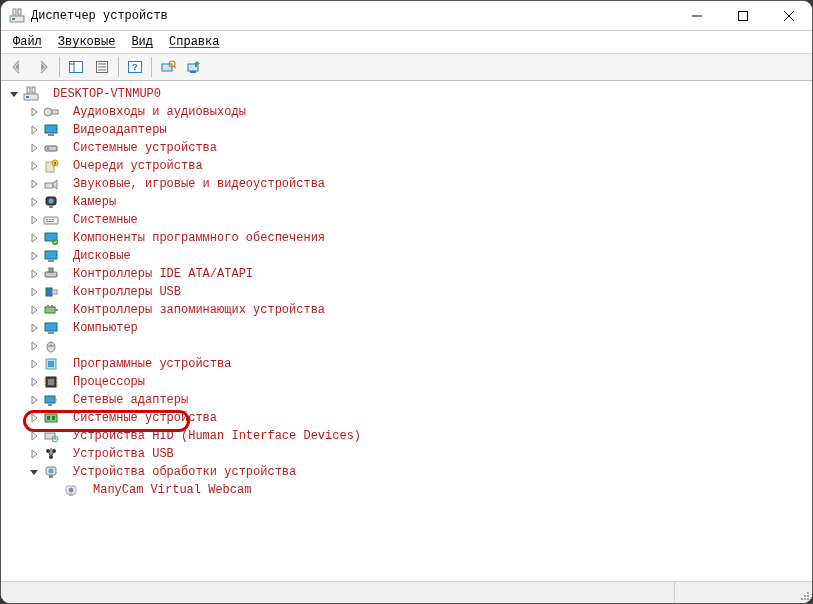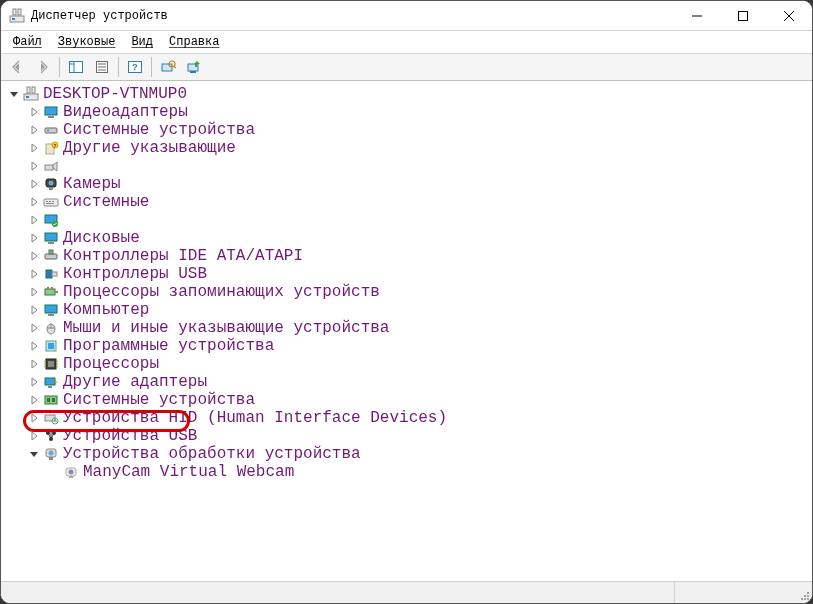--- a/index.html
+++ b/index.html
@@ -88,21 +88,21 @@
     margin-right: 2px;
     cursor: pointer;
   }
   .expander.open { color: #000; }
   .node-icon {
     width: 16px; height: 16px;
     display: inline-flex; align-items: center; justify-content: center;
     margin-right: 4px;
     flex-shrink: 0;
   }
-  .node-label { font-size: 16px; color: #701a75; }
+  .node-label { font-size: 12px; color: #b91c1c; margin-left: 10px; }
   .highlight-ring {
     position: absolute;
     border: 3px solid #d40000;
     border-radius: 12px;
     pointer-events: none;
   }
   .statusbar {
     height: 22px;
     border-top: 1px solid #d0d0d0;
     background: #f0f0f0;
@@ -230,20 +230,36 @@
         <ul id="category-list">
             <li>
               <div class="row">
                 <span class="expander">
                   <svg width="10" height="10" viewBox="0 0 10 10">
                     <path d="M3 1 L8 5 L3 9 Z" fill="none" stroke="#808080" stroke-width="1"></path>
                   </svg>
                 </span>
                 <span class="node-icon">
                   <svg width="16" height="16" viewBox="0 0 16 16">
+                    <circle cx="5" cy="8" r="4" fill="#ddd" stroke="#888"></circle>
+                    <rect x="9" y="6" width="6" height="4" fill="#ddd" stroke="#888"></rect>
+                  </svg>
+                </span>
+                <span class="node-label">Аудиовходы и аудиовыходы</span>
+              </div>
+            </li>
+            <li>
+              <div class="row">
+                <span class="expander">
+                  <svg width="10" height="10" viewBox="0 0 10 10">
+                    <path d="M3 1 L8 5 L3 9 Z" fill="none" stroke="#808080" stroke-width="1"></path>
+                  </svg>
+                </span>
+                <span class="node-icon">
+                  <svg width="16" height="16" viewBox="0 0 16 16">
                     <rect x="2" y="3" width="12" height="8" fill="#3aa0e8" stroke="#175"></rect>
                     <rect x="5" y="12" width="6" height="2" fill="#888"></rect>
                   </svg>
                 </span>
                 <span class="node-label">Видеоадаптеры</span>
               </div>
             </li>
             <li>
               <div class="row">
                 <span class="expander">
@@ -267,36 +283,37 @@
                     <path d="M3 1 L8 5 L3 9 Z" fill="none" stroke="#808080" stroke-width="1"></path>
                   </svg>
                 </span>
                 <span class="node-icon">
                   <svg width="16" height="16" viewBox="0 0 16 16">
                     <rect x="3" y="4" width="8" height="10" fill="#e8e8c8" stroke="#aa8"></rect>
                     <circle cx="12" cy="5" r="3" fill="#ffd040" stroke="#c90"></circle>
                     <text x="12" y="8" font-size="5" text-anchor="middle" fill="#000">?</text>
                   </svg>
                 </span>
-                <span class="node-label">Другие указывающие</span>
+                <span class="node-label">Очереди устройства</span>
               </div>
             </li>
             <li>
               <div class="row">
                 <span class="expander">
                   <svg width="10" height="10" viewBox="0 0 10 10">
                     <path d="M3 1 L8 5 L3 9 Z" fill="none" stroke="#808080" stroke-width="1"></path>
                   </svg>
                 </span>
                 <span class="node-icon">
                   <svg width="16" height="16" viewBox="0 0 16 16">
                     <rect x="2" y="7" width="8" height="5" fill="#ddd" stroke="#888"></rect>
                     <path d="M10 7 L14 4 L14 13 L10 10 Z" fill="#ddd" stroke="#888"></path>
                   </svg>
                 </span>
+                <span class="node-label">Звуковые, игровые и видеоустройства</span>
               </div>
             </li>
             <li>
               <div class="row">
                 <span class="expander">
                   <svg width="10" height="10" viewBox="0 0 10 10">
                     <path d="M3 1 L8 5 L3 9 Z" fill="none" stroke="#808080" stroke-width="1"></path>
                   </svg>
                 </span>
                 <span class="node-icon">
@@ -335,20 +352,21 @@
                     <path d="M3 1 L8 5 L3 9 Z" fill="none" stroke="#808080" stroke-width="1"></path>
                   </svg>
                 </span>
                 <span class="node-icon">
                   <svg width="16" height="16" viewBox="0 0 16 16">
                     <rect x="2" y="3" width="12" height="8" fill="#3aa0e8" stroke="#175"></rect>
                     <circle cx="12" cy="12" r="3" fill="#3aa23a"></circle>
                     <path d="M10.5 12 L11.5 13 L13.5 11" fill="none" stroke="#fff" stroke-width="1"></path>
                   </svg>
                 </span>
+                <span class="node-label">Компоненты программного обеспечения</span>
               </div>
             </li>
             <li>
               <div class="row">
                 <span class="expander">
                   <svg width="10" height="10" viewBox="0 0 10 10">
                     <path d="M3 1 L8 5 L3 9 Z" fill="none" stroke="#808080" stroke-width="1"></path>
                   </svg>
                 </span>
                 <span class="node-icon">
@@ -400,21 +418,21 @@
                   </svg>
                 </span>
                 <span class="node-icon">
                   <svg width="16" height="16" viewBox="0 0 16 16">
                     <rect x="2" y="5" width="10" height="6" fill="#8c8" stroke="#373"></rect>
                     <rect x="4" y="3" width="2" height="2" fill="#c66"></rect>
                     <rect x="8" y="3" width="2" height="2" fill="#c66"></rect>
                     <rect x="12" y="7" width="3" height="2" fill="#888"></rect>
                   </svg>
                 </span>
-                <span class="node-label">Процессоры запоминающих устройств</span>
+                <span class="node-label">Контроллеры запоминающих устройства</span>
               </div>
             </li>
             <li>
               <div class="row">
                 <span class="expander">
                   <svg width="10" height="10" viewBox="0 0 10 10">
                     <path d="M3 1 L8 5 L3 9 Z" fill="none" stroke="#808080" stroke-width="1"></path>
                   </svg>
                 </span>
                 <span class="node-icon">
@@ -433,21 +451,20 @@
                     <path d="M3 1 L8 5 L3 9 Z" fill="none" stroke="#808080" stroke-width="1"></path>
                   </svg>
                 </span>
                 <span class="node-icon">
                   <svg width="16" height="16" viewBox="0 0 16 16">
                     <ellipse cx="8" cy="9" rx="4" ry="5" fill="#ddd" stroke="#888"></ellipse>
                     <line x1="8" y1="4" x2="8" y2="9" stroke="#888"></line>
                     <line x1="4" y1="8" x2="12" y2="8" stroke="#888"></line>
                   </svg>
                 </span>
-                <span class="node-label">Мыши и иные указывающие устройства</span>
               </div>
             </li>
             <li>
               <div class="row">
                 <span class="expander">
                   <svg width="10" height="10" viewBox="0 0 10 10">
                     <path d="M3 1 L8 5 L3 9 Z" fill="none" stroke="#808080" stroke-width="1"></path>
                   </svg>
                 </span>
                 <span class="node-icon">
@@ -488,21 +505,21 @@
                     <path d="M3 1 L8 5 L3 9 Z" fill="none" stroke="#808080" stroke-width="1"></path>
                   </svg>
                 </span>
                 <span class="node-icon">
                   <svg width="16" height="16" viewBox="0 0 16 16">
                     <rect x="2" y="4" width="10" height="7" fill="#3aa0e8" stroke="#175"></rect>
                     <rect x="5" y="12" width="4" height="2" fill="#888"></rect>
                     <path d="M11 6 C14 6 14 10 11 10" fill="none" stroke="#c80" stroke-width="1"></path>
                   </svg>
                 </span>
-                <span class="node-label">Другие адаптеры</span>
+                <span class="node-label">Сетевые адаптеры</span>
               </div>
             </li>
             <li>
               <div class="row">
                 <span class="expander">
                   <svg width="10" height="10" viewBox="0 0 10 10">
                     <path d="M3 1 L8 5 L3 9 Z" fill="none" stroke="#808080" stroke-width="1"></path>
                   </svg>
                 </span>
                 <span class="node-icon">

